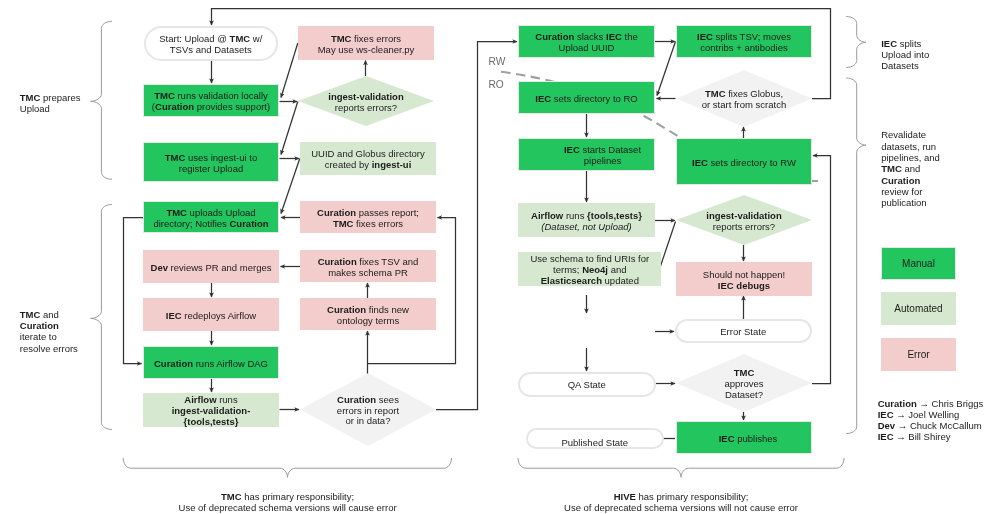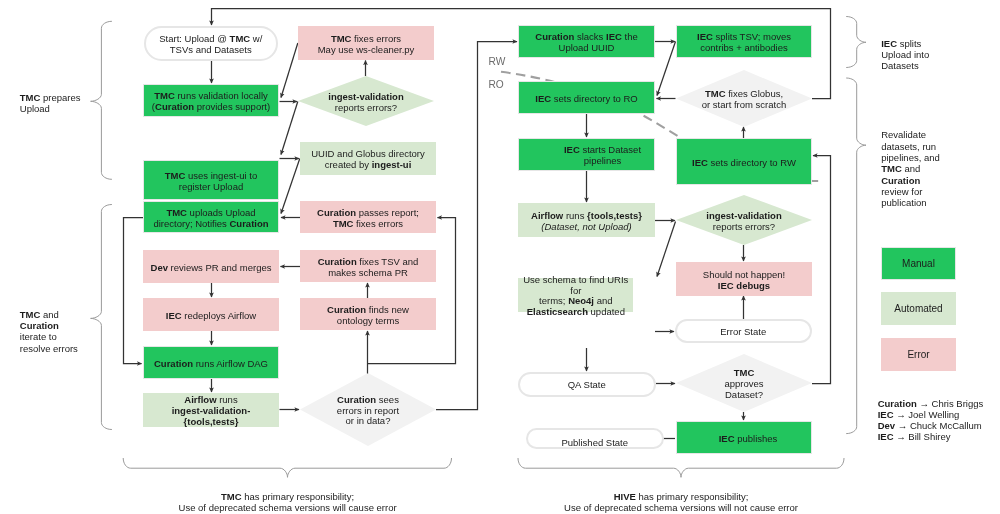--- a/index.html
+++ b/index.html
@@ -83,21 +83,21 @@
       <path d="M 846.2,78 C 851.975,78 856.7,81.15 856.7,85 L 856.7,138.2 C 856.7,142.04999999999998 861.815,145.2 866,145.2 C 861.815,145.2 856.7,148.35 856.7,152.2 L 856.7,426.6 C 856.7,430.45000000000005 851.975,433.6 846.2,433.6" fill="none" stroke="#9a9a9a" stroke-width="1"></path>
       <path d="M 123.2,458 C 123.2,463.61 126.575,468.2 130.7,468.2 L 280,468.2 C 284.125,468.2 287.5,473.205 287.5,477.3 C 287.5,473.205 290.875,468.2 295,468.2 L 444,468.2 C 448.125,468.2 451.5,463.61 451.5,458" fill="none" stroke="#9a9a9a" stroke-width="1"></path>
       <path d="M 518,458 C 518,463.61 521.375,468.2 525.5,468.2 L 673.5,468.2 C 677.625,468.2 681,473.205 681,477.3 C 681,473.205 684.375,468.2 688.5,468.2 L 836.5,468.2 C 840.625,468.2 844,463.61 844,458" fill="none" stroke="#9a9a9a" stroke-width="1"></path>
     </svg>
 <div class="node stadium" style="left: 143.5px; top: 25.6px; width: 134.5px; height: 35.6px;">
       <div class="t">Start: Upload @ <b>TMC</b> w/<br>TSVs and Datasets</div>
     </div>
     <div class="node manual" style="left: 143px; top: 84px; width: 136px; height: 33px;">
       <div class="t"><b>TMC</b> runs validation locally<br>(<b>Curation</b> provides support)</div>
     </div>
-    <div class="node manual" style="left: 143px; top: 142px; width: 136px; height: 40px; margin-top: 18px;">
+    <div class="node manual" style="left: 143px; top: 142px; width: 136px; height: 40px;">
       <div class="t"><b>TMC</b> uses ingest-ui to<br>register Upload</div>
     </div>
     <div class="node err" style="left: 298px; top: 26px; width: 136px; height: 34px;">
       <div class="t"><b>TMC</b> fixes errors<br>May use ws-cleaner.py</div>
     </div>
     <div class="node diamond" style="left: 298px; top: 76px; width: 136px; height: 50px;">
       <div class="t"><b>ingest-validation</b><br>reports errors?</div>
     </div>
     <div class="node auto" style="left: 300px; top: 142px; width: 136px; height: 33px;">
       <div class="t">UUID and Globus directory<br>created by <b>ingest-ui</b></div>
@@ -146,21 +146,21 @@
     </div>
     <div class="node manual" style="left: 676px; top: 138px; width: 136px; height: 47px;">
       <div class="t"><b>IEC</b> sets directory to RW</div>
     </div>
     <div class="node auto" style="left: 518px; top: 203px; width: 137px; height: 34px;">
       <div class="t"><b>Airflow</b> runs <b>{tools,tests}</b><br><i>(Dataset, not Upload)</i></div>
     </div>
     <div class="node diamond" style="left: 676px; top: 195px; width: 136px; height: 50px;">
       <div class="t"><b>ingest-validation</b><br>reports errors?</div>
     </div>
-    <div class="node auto" style="left: 518.3px; top: 278px; width: 115px; height: 33.9px;">
+    <div class="node auto" style="left: 518.3px; top: 252px; width: 143px; height: 33.9px;">
       <div class="t">Use schema to find URIs for<br>terms; <b>Neo4j</b> and<br><b>Elasticsearch</b> updated</div>
     </div>
     <div class="node err" style="left: 676px; top: 262px; width: 136px; height: 34px;">
       <div class="t">Should not happen!<br><b>IEC debugs</b></div>
     </div>
     <div class="node stadium" style="left: 675px; top: 319px; width: 136.5px; height: 23.6px;">
       <div class="t">Error State</div>
     </div>
     <div class="node stadium" style="left: 518px; top: 371.6px; width: 137.5px; height: 25.2px;">
       <div class="t">QA State</div>

